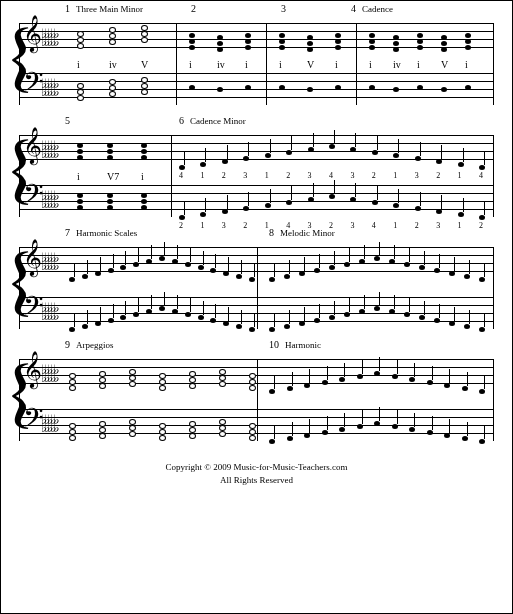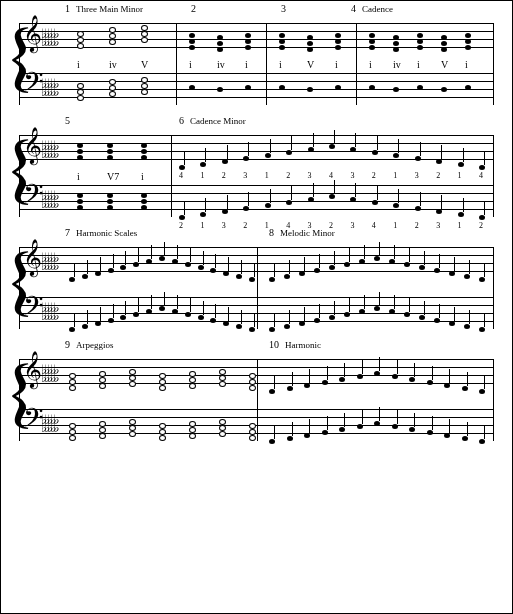--- a/index.html
+++ b/index.html
@@ -684,13 +684,17 @@
           <div class="notehead" style="left: 442.5px; top: 87px;"></div>
           <div class="stem" style="left: 447.5px; top: 73px; height: 14px;"></div>
           <div class="notehead" style="left: 460px; top: 40px;"></div>
           <div class="stem" style="left: 465px; top: 26px; height: 14px;"></div>
           <div class="notehead" style="left: 460px; top: 90px;"></div>
           <div class="stem" style="left: 465px; top: 76px; height: 14px;"></div>
         </div>
     </div>
   </div>
 
+  <div class="footer">
+    <div>Copyright © 2009 Music-for-Music-Teachers.com</div>
+    <div>All Rights Reserved</div>
+  </div>
 </div>
 
 </body></html>

